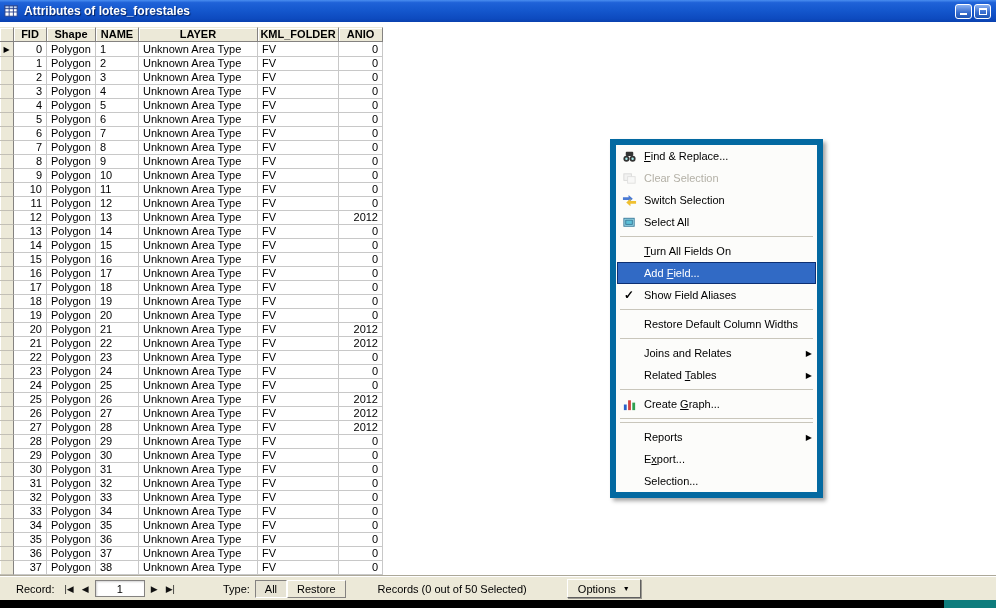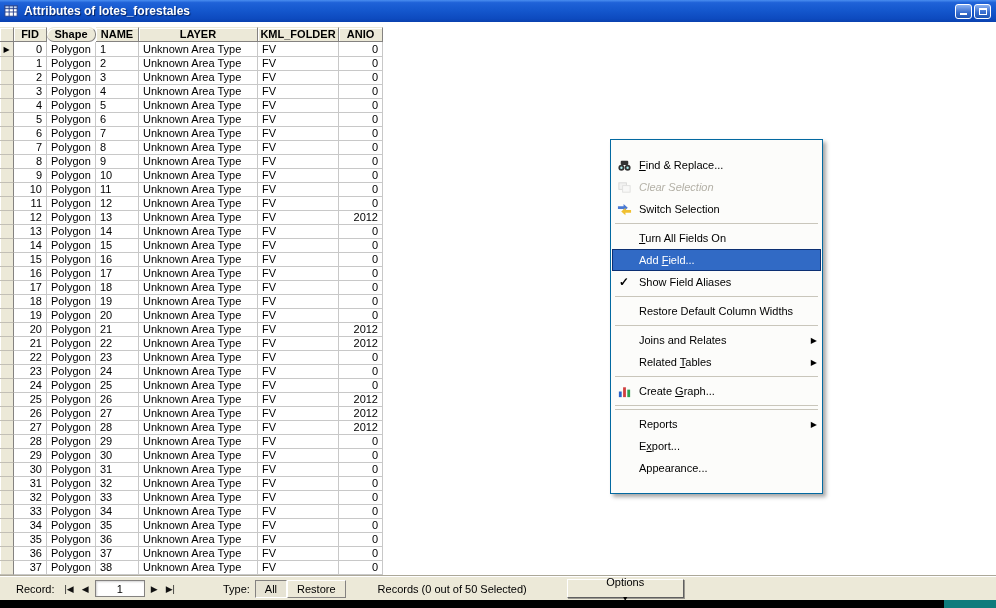--- a/index.html
+++ b/index.html
@@ -58,39 +58,39 @@
     font-family:inherit; font-size:11px;
   }
   .lbl.show { margin-left:44px; margin-right:5px; }
   .toggle {
     height:18px; padding:0 9px; background:#ece9d8; font-family:inherit; font-size:11px; cursor:default;
     border:1px solid; border-color:#fff #848280 #848280 #fff;
   }
   .toggle.pressed { border-color:#848280 #fff #fff #848280; background:#e6e3d4; }
   .records-text { margin-left:32px; color:#000; }
   .options-btn {
-    margin-left:40px; width:117px; height:19px; background:#ece9d8; font-family:inherit; font-size:11px;
+    margin-left:40px; width:74px; height:19px; background:#ece9d8; font-family:inherit; font-size:11px;
     border:1px solid; border-color:#fff #5f5f5f #5f5f5f #fff; box-shadow:1px 1px 0 #9a9890;
-    display:flex; align-items:center; justify-content:center; gap:7px; cursor:default;flex-direction:column;
+    display:flex; align-items:center; justify-content:center; gap:7px; cursor:default;
   }
   .opt-arrow { font-size:7px; line-height:1; }
 
   
   .context-menu {
     position:absolute; left:610px; top:139px; width:213px; z-index:10;
-    background:#fcfcfa; border:1px solid #0369a1; box-shadow:3px 3px 4px rgba(0,0,0,.35);
-    padding:14px 1px;
+    background:#fcfcfa; border:6px solid #0369a1; box-shadow:3px 3px 4px rgba(0,0,0,.35);
+    padding:0 1px;
   }
   .menu-item { display:flex; align-items:center; height:22px; color:#000; }
   .mi-icon { flex:0 0 24px; display:flex; align-items:center; justify-content:center; font-weight:700; font-size:12px; }
   .mi-icon svg { width:15px; height:15px; display:block; }
   .mi-label { flex:1 1 auto; padding-left:3px; }
   .mi-arrow { flex:0 0 16px; text-align:right; padding-right:4px; font-size:8px; }
   .menu-item.highlighted { background:#316ac5; color:#fff; box-shadow:inset 0 0 0 1px #0c2f72; }
-  .menu-item.disabled { color:#b3b0a6;font-style:italic; }
+  .menu-item.disabled { color:#b3b0a6; }
   .menu-item.disabled .mi-icon svg { opacity:.45; }
   .menu-sep { height:1px; background:#c9c6bb; margin:3px 3px; }
 
   
   .bottom-strip { position:absolute; left:0; bottom:0; width:996px; height:8px; background:#000; }
   .bottom-strip .teal { position:absolute; right:0; top:0; width:52px; height:8px; background:#0e7c7c; }
 </style>
 </head>
 <body>
 
@@ -116,21 +116,21 @@
         </button>
     </span>
   </div>
 
   <div class="table-area">
     <table>
       <thead>
           <tr id="header-row">
             <th class="hdr" style="width: 14px;"></th>
             <th class="hdr" style="width: 33px;">FID</th>
-            <th class="hdr" style="width: 49px; border-radius: 7px;">Shape</th>
+            <th class="hdr" style="width: 49px;">Shape</th>
             <th class="hdr" style="width: 43px;">NAME</th>
             <th class="hdr" style="width: 119px;">LAYER</th>
             <th class="hdr" style="width: 81px;">KML_FOLDER</th>
             <th class="hdr" style="width: 44px;">ANIO</th>
           </tr>
         </thead>
       <tbody id="table-body">
           <tr>
             <td class="row-sel"><span class="ptr">▶</span></td>
             <td class="data" style="text-align: right;">0</td>
@@ -523,20 +523,30 @@
     <div class="menu-item">
       <span class="mi-icon">
         <svg viewBox="0 0 16 16">
           <path d="M1 4.5h6V2l4.5 4L7 10V7.5H1z" fill="#4a7ad4"></path>
           <path d="M15 11.5H9V14L4.5 10 9 6v2.5h6z" fill="#f0c030"></path>
         </svg>
       </span>
       <span class="mi-label">Switch Selection</span>
       <span class="mi-arrow"></span>
     </div>
+    <div class="menu-item">
+      <span class="mi-icon">
+        <svg viewBox="0 0 16 16">
+          <rect x="2" y="3.5" width="11" height="8.5" fill="#9adbe8" stroke="#3a7a9a"></rect>
+          <rect x="4" y="5.5" width="7" height="4.5" fill="#5ec1d8" stroke="#3a7a9a"></rect>
+        </svg>
+      </span>
+      <span class="mi-label">Select All</span>
+      <span class="mi-arrow"></span>
+    </div>
     <div class="menu-sep"></div>
     <div class="menu-item">
       <span class="mi-icon"></span>
       <span class="mi-label"><u>T</u>urn All Fields On</span>
       <span class="mi-arrow"></span>
     </div>
     <div class="menu-item highlighted">
       <span class="mi-icon"></span>
       <span class="mi-label">Add <u>F</u>ield...</span>
       <span class="mi-arrow"></span>
@@ -582,20 +592,20 @@
       <span class="mi-label">Reports</span>
       <span class="mi-arrow">▶</span>
     </div>
     <div class="menu-item">
       <span class="mi-icon"></span>
       <span class="mi-label">E<u>x</u>port...</span>
       <span class="mi-arrow"></span>
     </div>
     <div class="menu-item">
       <span class="mi-icon"></span>
-      <span class="mi-label">Appearance...</span>
+      <span class="mi-label">Selection...</span>
       <span class="mi-arrow"></span>
     </div>
   </div>
 
 <div class="bottom-strip">
     <span class="teal"></span>
   </div>
 
 </body></html>

